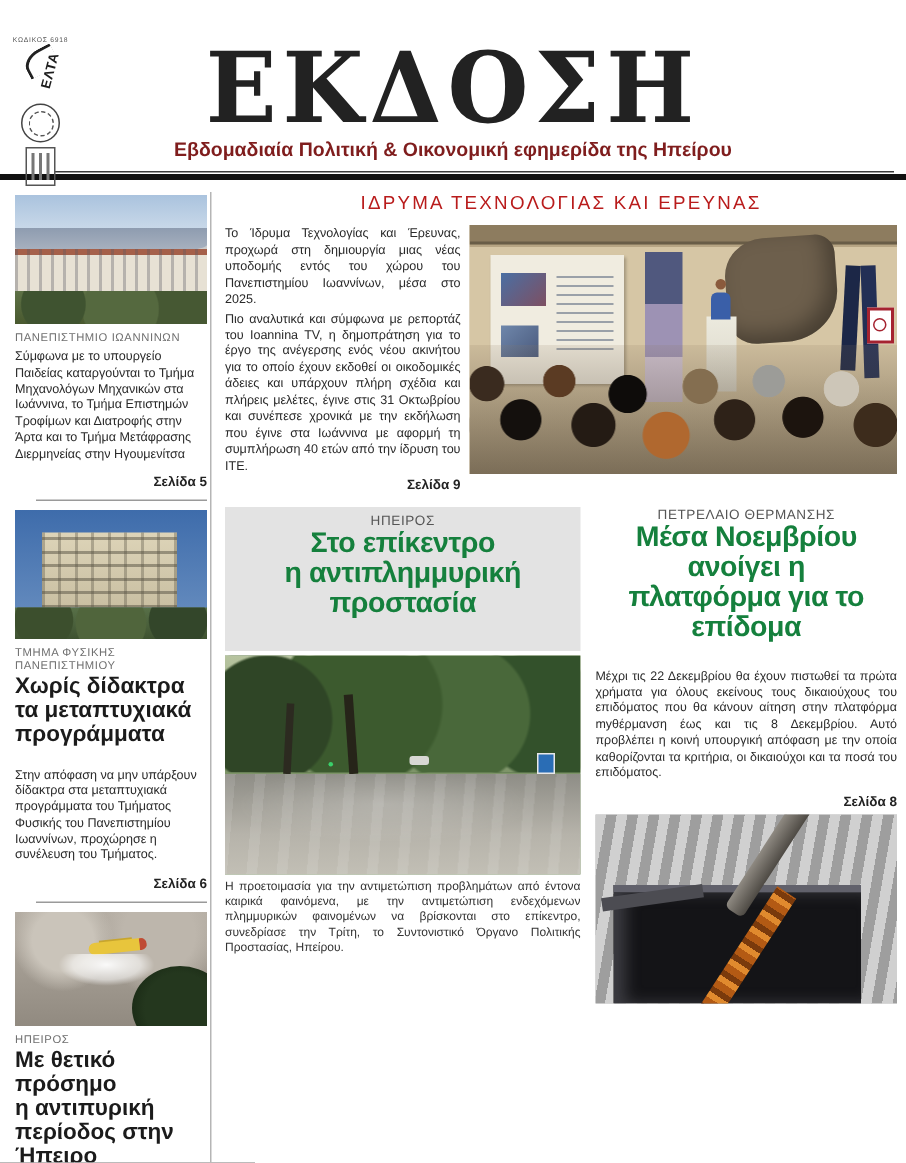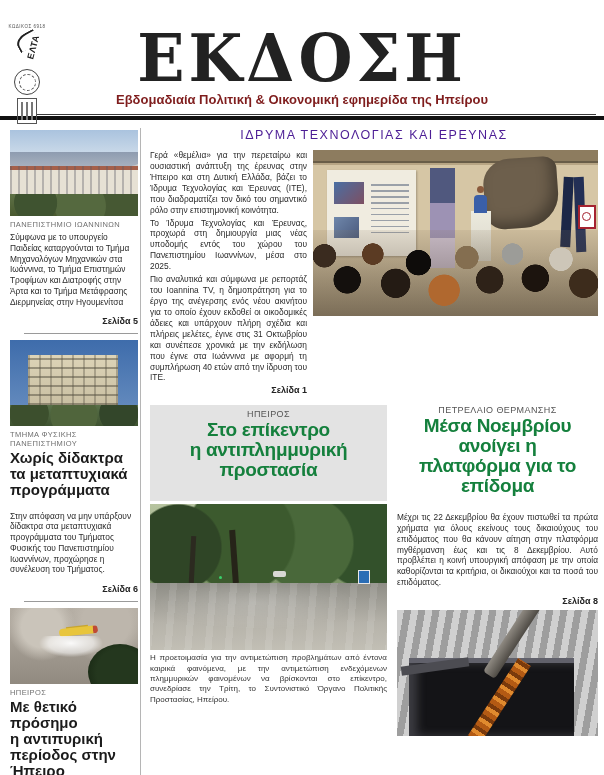--- a/index.html
+++ b/index.html
@@ -39,21 +39,21 @@
   
   .side-article{margin-top:6px;}
   .side-photo{width:100%;height:86px;position:relative;overflow:hidden;background:#ccc;}
   .kicker-s{font-size:7.5px;color:#6f6f6f;letter-spacing:.4px;margin-top:4px;}
   .headline-s{font-size:15px;font-weight:bold;line-height:1.08;margin-top:2px;white-space:pre-line;color:#1b1b1b;}
   .body-s{font-size:8.4px;line-height:1.28;margin-top:3px;text-align:left;color:#2a2a2a;}
   .page-ref{font-size:9px;font-weight:bold;text-align:right;margin-top:2px;color:#222;}
   .side-divider{border-top:1px solid #9a9a9a;margin:7px 0 0 14px;}
 
   
-  .lead-kicker{font-size:12.5px;color:#4c1d95;text-align:center;letter-spacing:1.5px;margin-top:4px;}
+  .lead-kicker{font-size:12.5px;color:#b91c1c;text-align:center;letter-spacing:1.5px;margin-top:4px;}
   .lead-headline{font-size:37px;font-weight:bold;text-align:center;line-height:1.04;margin-top:2px;white-space:pre-line;color:#252525;letter-spacing:-.5px;}
   .lead-row{display:flex;margin-top:8px;gap:6px;}
   .lead-text{width:157px;flex:none;font-size:8.4px;line-height:1.3;text-align:justify;color:#2a2a2a;}
   .lead-text p{margin:0 0 2px 0;}
   .lead-photo{flex:1;height:166px;position:relative;overflow:hidden;background:#cbbc9c;}
 
   
   .middle-row{display:flex;gap:10px;margin-top:8px;}
   .mid-left{width:237px;flex:none;}
   .mid-right{flex:1;min-width:0;}
@@ -230,24 +230,23 @@
     </aside>
 
     <div class="v-divider"></div>
 
     <main class="main-col">
 
       <section>
         <div class="lead-kicker">ΙΔΡΥΜΑ ΤΕΧΝΟΛΟΓΙΑΣ ΚΑΙ ΕΡΕΥΝΑΣ</div>
         <div class="lead-row">
           <div class="lead-text">
-            <p>Γερά «θεμέλια» για την περεταίρω και ουσιαστική ανάπτυξη της έρευνας στην Ήπειρο και στη Δυτική Ελλάδα, βάζει το Ίδρυμα Τεχνολογίας και Έρευνας (ΙΤΕ), που διαδραματίζει τον δικό του σημαντικό ρόλο στην επιστημονική κοινότητα.</p>
             <p>Το Ίδρυμα Τεχνολογίας και Έρευνας, προχωρά στη δημιουργία μιας νέας υποδομής εντός του χώρου του Πανεπιστημίου Ιωαννίνων, μέσα στο 2025.</p>
             <p>Πιο αναλυτικά και σύμφωνα με ρεπορτάζ του Ioannina TV, η δημοπράτηση για το έργο της ανέγερσης ενός νέου ακινήτου για το οποίο έχουν εκδοθεί οι οικοδομικές άδειες και υπάρχουν πλήρη σχέδια και πλήρεις μελέτες, έγινε στις 31 Οκτωβρίου και συνέπεσε χρονικά με την εκδήλωση που έγινε στα Ιωάννινα με αφορμή τη συμπλήρωση 40 ετών από την ίδρυση του ΙΤΕ.</p>
-            <div class="page-ref">Σελίδα 1</div>
+            <div class="page-ref">Σελίδα 9</div>
           </div>
           <div class="lead-photo">
             <div class="abs pc-wall"></div>
             <div class="abs pc-ceiling"></div>
             <div class="abs pc-screen">
               <div class="abs pc-slide1"></div>
               <div class="abs pc-slide2"></div>
               <div class="abs pc-slidetext"></div>
             </div>
             <div class="abs pc-banner"></div>

